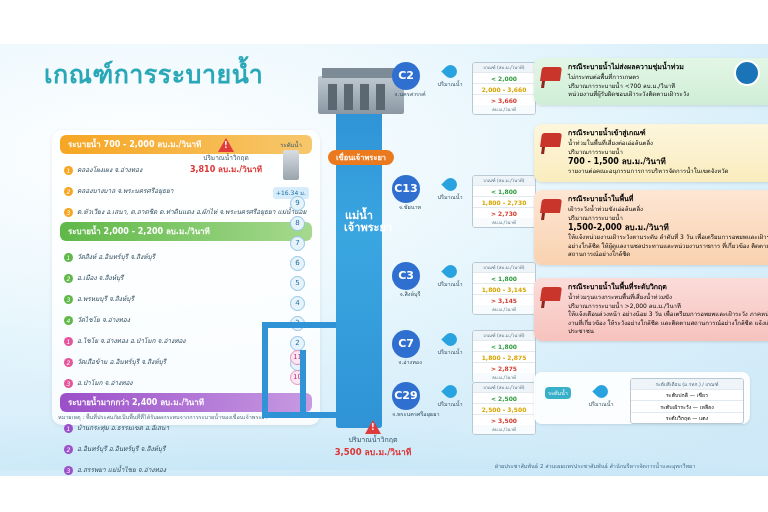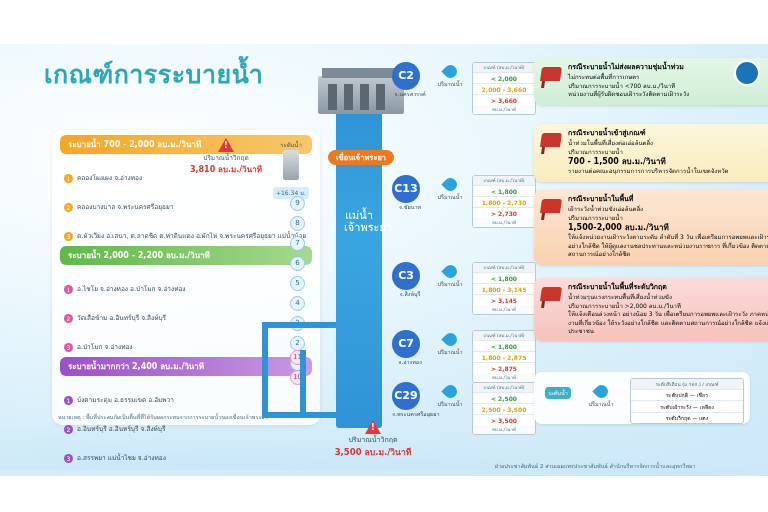--- a/index.html
+++ b/index.html
@@ -46,38 +46,38 @@
   .ruler-box{width:16px;height:30px;background:linear-gradient(180deg,#d9dde2,#9aa4ad);margin:0 auto;border-radius:2px;}
   .ruler-t{font-size:6px;color:#2f5569;}
   .ruler-b{font-size:6px;color:#1b6fa8;background:#d7ecfa;border-radius:3px;padding:1px 3px;display:inline-block;margin-top:2px;}
 
   .band{margin:5px 8px 0 8px;border-radius:6px;padding:3px 8px;font-size:8px;font-weight:bold;color:#fff;}
   .b-orange{background:linear-gradient(90deg,#f6a623,#f7c76b);}
   .b-green{background:linear-gradient(90deg,#5fb848,#a6d98e);border-radius:6px;}
   .b-pink{background:linear-gradient(90deg,#e4559b,#f29cc6);}
   .b-purple{background:linear-gradient(90deg,#9b4fc9,#c79ae2);}
   .blist{margin:2px 10px 0 12px;}
-  .brow{display:flex;align-items:center;gap:4px;margin-top:19px;}
+  .brow{display:flex;align-items:center;gap:4px;margin-top:11px;font-style:italic;}
   .bnum{width:9px;height:9px;border-radius:50%;color:#fff;font-size:6px;line-height:9px;text-align:center;flex:none;margin-top:1px;}
   .n-orange{background:#f6a623;}
   .n-green{background:#5fb848;}
   .n-pink{background:#e4559b;}
   .n-purple{background:#9b4fc9;}
   .btxt{font-size:6.5px;color:#2c4a5c;line-height:1.35;}
   .note{position:absolute;left:6px;bottom:4px;width:256px;font-size:5.5px;color:#4b6a7c;line-height:1.3;}
 
   
   .river{
     position:absolute;left:336px;top:108px;width:46px;height:320px;
     background:linear-gradient(180deg,#2f93d6,#3aa6e0 40%,#2f93d6 100%);
     border-radius:3px;
   }
   .river-label{
     position:absolute;left:344px;top:210px;width:30px;
-    color:#fff;font-size:11px;font-weight:normal;text-align:center;line-height:1.1;
+    color:#fff;font-size:11px;font-weight:bold;text-align:center;line-height:1.1;
   }
   .dam{
     position:absolute;left:318px;top:58px;width:86px;height:56px;
   }
   .dam-body{position:absolute;left:0;top:18px;width:86px;height:38px;background:linear-gradient(180deg,#bfc9d1,#8a97a2);border-radius:2px;}
   .dam-top{position:absolute;left:4px;top:10px;width:78px;height:10px;background:#7d8b96;}
   .dam-gate{position:absolute;top:26px;width:9px;height:26px;background:#5b6872;}
   .dam-pill{
     position:absolute;left:10px;top:78px;width:66px;height:15px;border-radius:8px;
     background:#eb7a1f;color:#fff;font-size:7.5px;font-weight:bold;text-align:center;line-height:15px;
@@ -174,37 +174,55 @@
             <div class="btxt">คลองบางบาล จ.พระนครศรีอยุธยา</div>
           </div>
           <div class="brow">
             <div class="bnum n-orange">3</div>
             <div class="btxt">ต.หัวเวียง อ.เสนา, ต.ลาดชิด ต.ท่าดินแดง อ.ผักไห่ จ.พระนครศรีอยุธยา แม่น้ำน้อย</div>
           </div>
         </div>
         <div class="band b-green">ระบายน้ำ 2,000 - 2,200 ลบ.ม./วินาที</div>
         <div class="blist">
           <div class="brow">
+            <div class="bnum n-green">1</div>
+            <div class="btxt">วัดสิงห์ อ.อินทร์บุรี จ.สิงห์บุรี</div>
+          </div>
+          <div class="brow">
+            <div class="bnum n-green">2</div>
+            <div class="btxt">อ.เมือง จ.สิงห์บุรี</div>
+          </div>
+          <div class="brow">
+            <div class="bnum n-green">3</div>
+            <div class="btxt">อ.พรหมบุรี จ.สิงห์บุรี</div>
+          </div>
+          <div class="brow">
+            <div class="bnum n-green">4</div>
+            <div class="btxt">วัดไชโย จ.อ่างทอง</div>
+          </div>
+        </div>
+        <div class="blist">
+          <div class="brow">
             <div class="bnum n-pink">1</div>
             <div class="btxt">อ.ไชโย จ.อ่างทอง อ.ป่าโมก จ.อ่างทอง</div>
           </div>
           <div class="brow">
             <div class="bnum n-pink">2</div>
             <div class="btxt">วัดเสือข้าม อ.อินทร์บุรี จ.สิงห์บุรี</div>
           </div>
           <div class="brow">
             <div class="bnum n-pink">3</div>
             <div class="btxt">อ.ป่าโมก จ.อ่างทอง</div>
           </div>
         </div>
         <div class="band b-purple">ระบายน้ำมากกว่า 2,400 ลบ.ม./วินาที</div>
         <div class="blist">
           <div class="brow">
             <div class="bnum n-purple">1</div>
-            <div class="btxt">บ้งตามระดุ่ม อ.ธรรมเขต อ.อัมพวา</div>
+            <div class="btxt">บ้านกระทุ่ม อ.ธรรมเขต อ.อัเสนา</div>
           </div>
           <div class="brow">
             <div class="bnum n-purple">2</div>
             <div class="btxt">อ.อินทร์บุรี อ.อินทร์บุรี จ.สิงห์บุรี</div>
           </div>
           <div class="brow">
             <div class="bnum n-purple">3</div>
             <div class="btxt">อ.สรรพยา แม่น้ำไชย จ.อ่างทอง</div>
           </div>
         </div>

